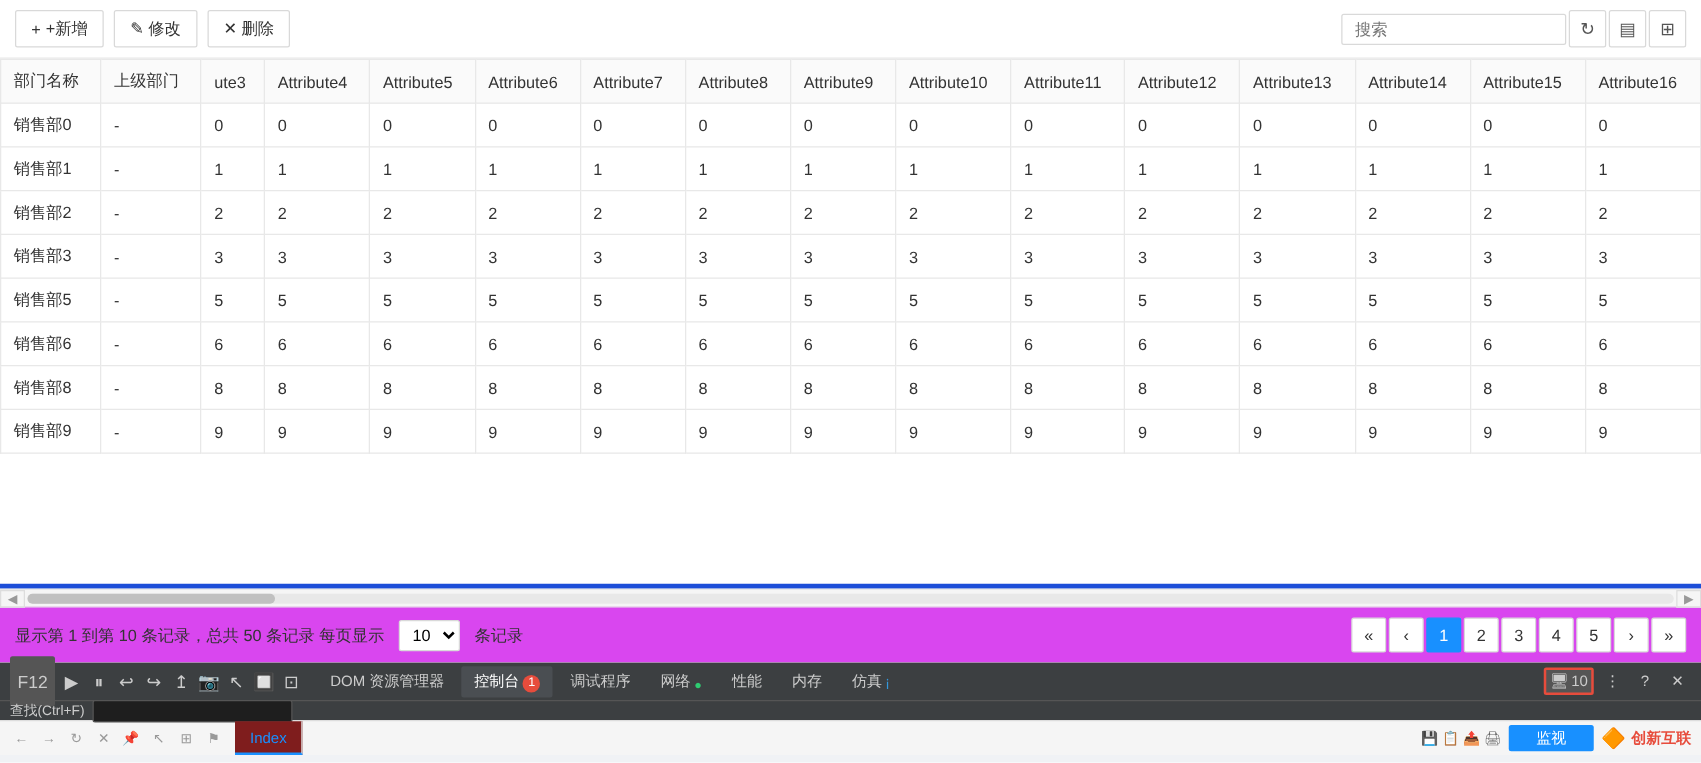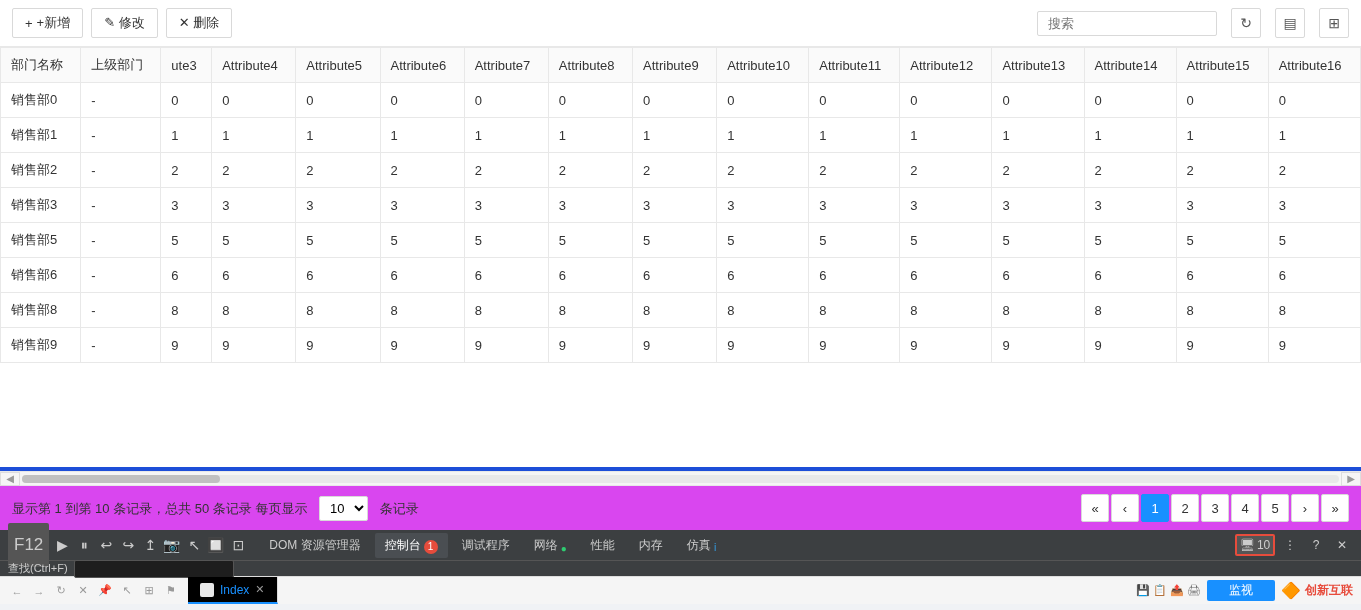--- a/index.html
+++ b/index.html
@@ -20,21 +20,21 @@
       align-items: center;
       padding: 8px 12px;
       border-bottom: 1px solid #e8e8e8;
       background: #fff;
       gap: 8px;
     }
     .toolbar-right {
       margin-left: auto;
       display: flex;
       align-items: center;
-      gap: 14px;
+      gap: 2px;
     }
     .btn {
       display: inline-flex;
       align-items: center;
       gap: 4px;
       padding: 5px 12px;
       border: 1px solid #d9d9d9;
       background: #fff;
       cursor: pointer;
       font-size: 13px;
@@ -203,21 +203,21 @@
       align-items: center;
       justify-content: center;
       color: #ccc;
       cursor: pointer;
       font-size: 12px;
     }
     .f12-label {
       background: #555;
       color: #ccc;
       padding: 12px 6px;
-      font-size: 17px;
+      font-size: 14px;
       border-radius: 2px;
     }
 
     
     .bottom-bar {
       height: 28px;
       background: #f5f5f5;
       border-top: 1px solid #ddd;
       display: flex;
       align-items: center;
@@ -227,23 +227,24 @@
       display: flex;
       align-items: center;
       padding: 0 12px;
       font-size: 12px;
       cursor: pointer;
       border-right: 1px solid #ddd;
       gap: 6px;
       color: #333;
     }
     .bottom-tab.active {
-      background: #000000;
+      background: #7f1d1d;
       border-bottom: 2px solid #1890ff;
       color: #1890ff;
+      flex-direction: column;
     }
     .bottom-tab .close-x {
       color: #999;
       font-size: 11px;
     }
     .tab-icon {
       width: 14px;
       height: 14px;
       background: #e8e8e8;
       border-radius: 2px;

